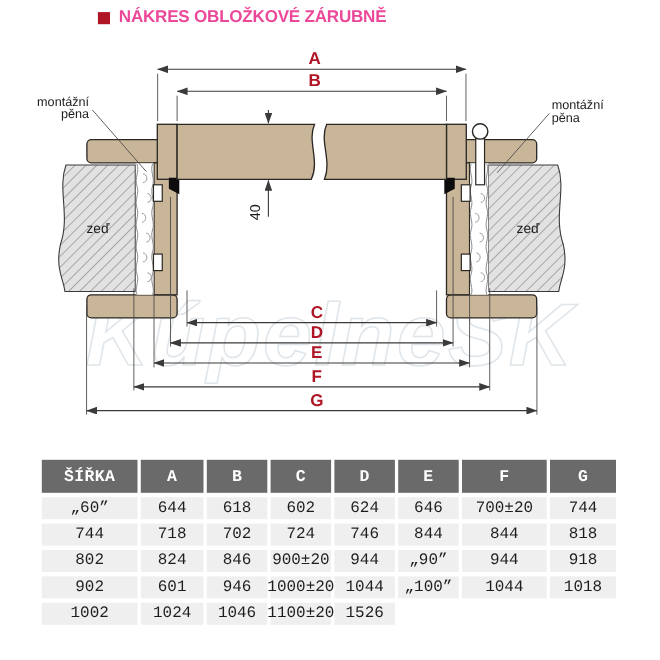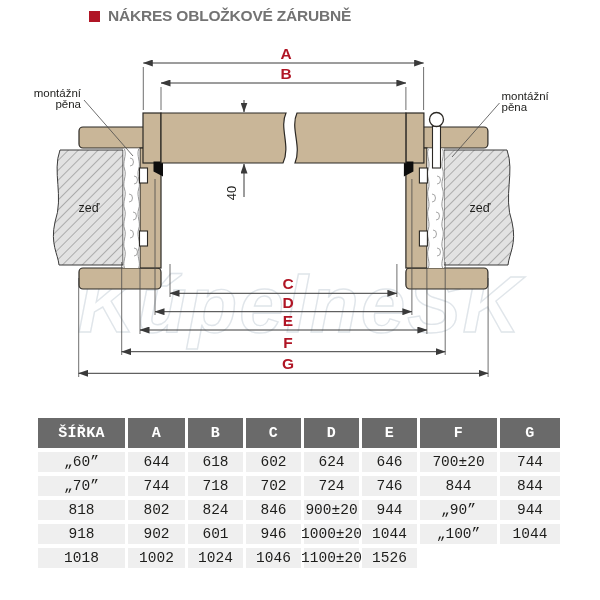--- a/index.html
+++ b/index.html
@@ -1,21 +1,21 @@
 <!DOCTYPE html>
 <html style="--accent-red: #b01525; --frame-wood: #c9b698; --wall-fill: #e2e2e2; --header-bg: #6a6a6a; --row-bg: #efefef;"><head>
 <meta charset="utf-8">
 <style>
   html,body{margin:0;padding:0;background:#fff;}
   .page{position:relative;width:600px;height:600px;background:#fff;overflow:hidden;
         font-family:"Liberation Sans",sans-serif;}
   
   .title{position:absolute;left:89px;top:7px;display:flex;align-items:center;gap:8px;}
   .title .bullet{width:11px;height:11px;background:var(--accent-red,#b01525);display:inline-block;}
-  .title .txt{font-weight:bold;font-size:15.5px;color:#737373;letter-spacing:-0.2px;white-space:nowrap;}
+  .title .txt{font-weight:bold;font-size:15.5px;color:#ec4899;letter-spacing:-0.2px;white-space:nowrap;}
   
   svg.diagram{position:absolute;left:0;top:0;width:600px;height:415px;
               font-family:"Liberation Sans",sans-serif;}
   .wood{fill:var(--frame-wood,#c9b698);stroke:#2b2824;stroke-width:1.2;}
   .wallshape{stroke:#3a3a3a;stroke-width:1;}
   .whitepart{fill:#fff;stroke:#2b2824;stroke-width:1.1;}
   .foamedge{fill:none;stroke:#8a8a8a;stroke-width:0.9;}
   .squiggle{fill:none;stroke:#9a9a9a;stroke-width:0.9;}
   .ext{stroke:#4a4a4a;stroke-width:0.8;fill:none;}
   .dim{stroke:#3a3a3a;stroke-width:1;fill:none;}
@@ -156,21 +156,20 @@
       <div class="th">F</div>
       <div class="th">G</div>
       <div class="td">„60”</div>
       <div class="td">644</div>
       <div class="td">618</div>
       <div class="td">602</div>
       <div class="td">624</div>
       <div class="td">646</div>
       <div class="td">700±20</div>
       <div class="td">744</div>
-      <div class="td">„70”</div>
       <div class="td">744</div>
       <div class="td">718</div>
       <div class="td">702</div>
       <div class="td">724</div>
       <div class="td">746</div>
       <div class="td">844</div>
       <div class="td">844</div>
       <div class="td">818</div>
       <div class="td">802</div>
       <div class="td">824</div>

